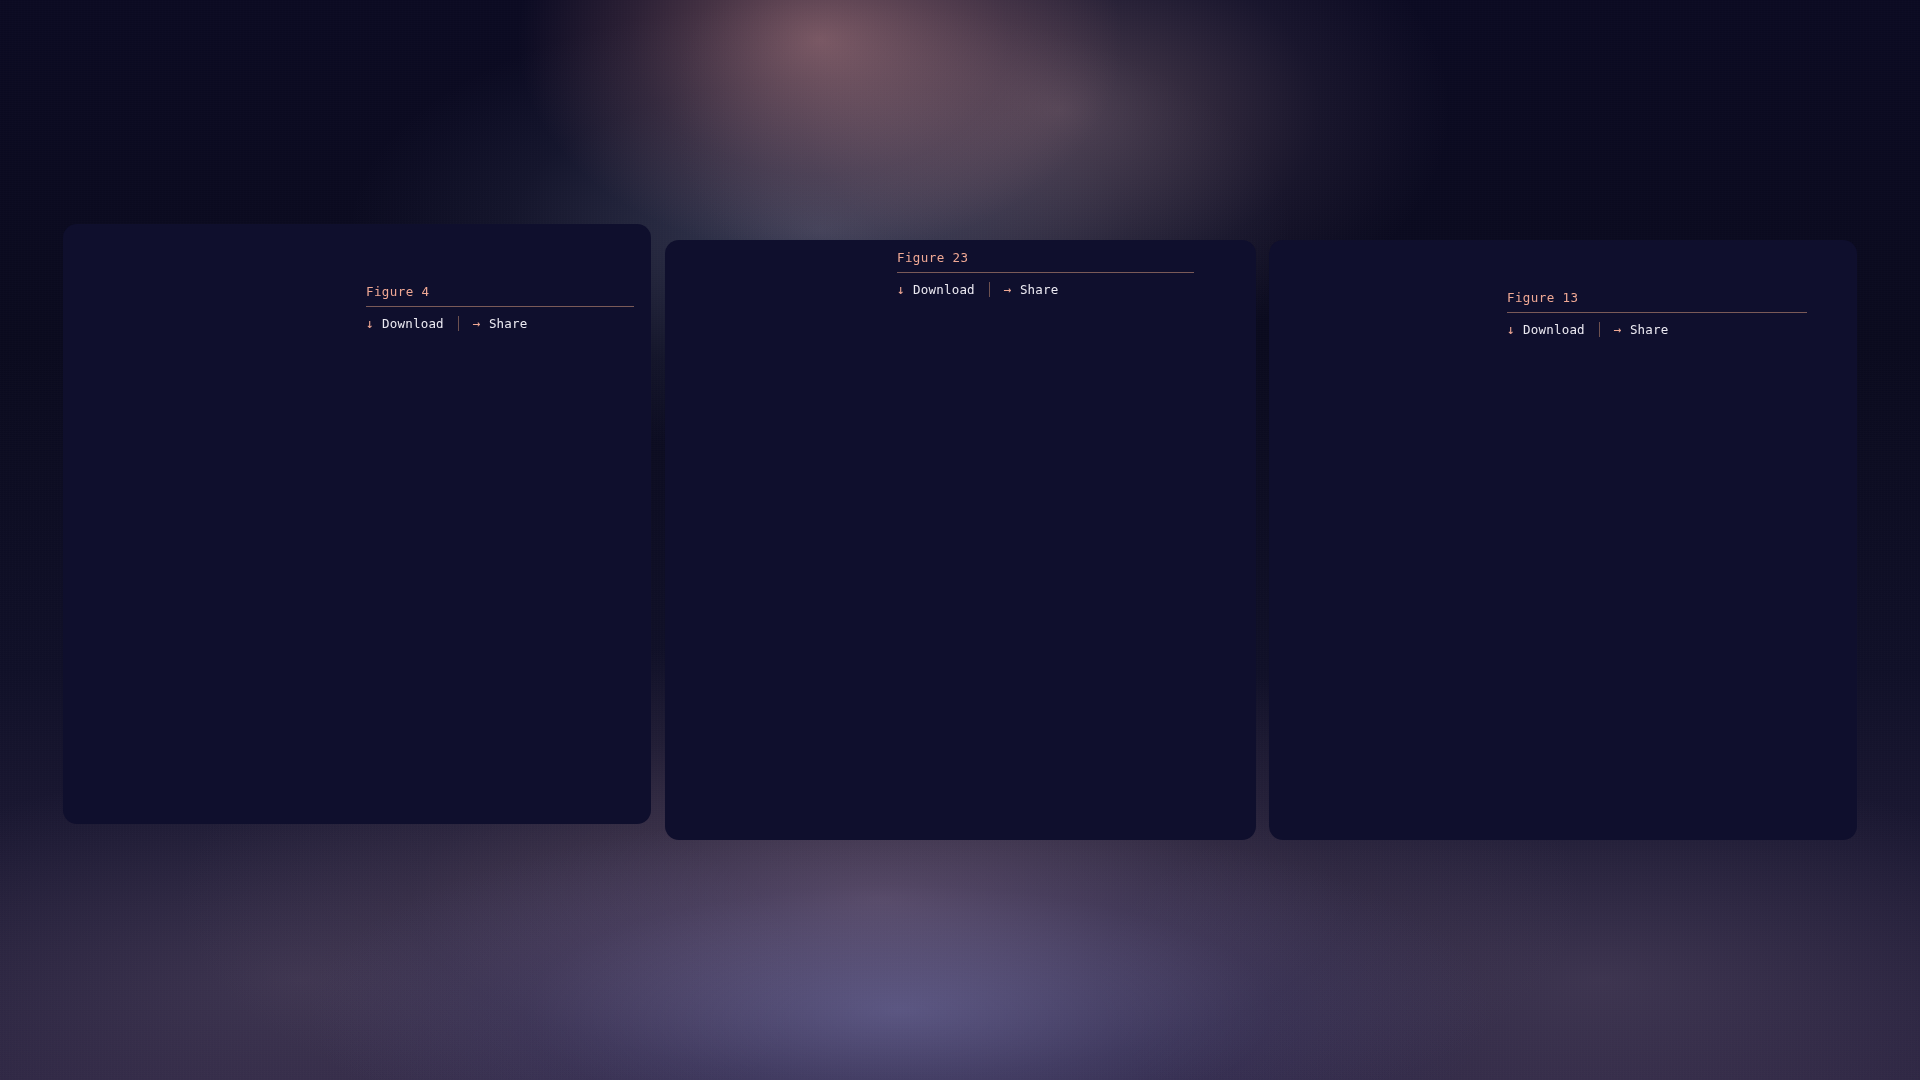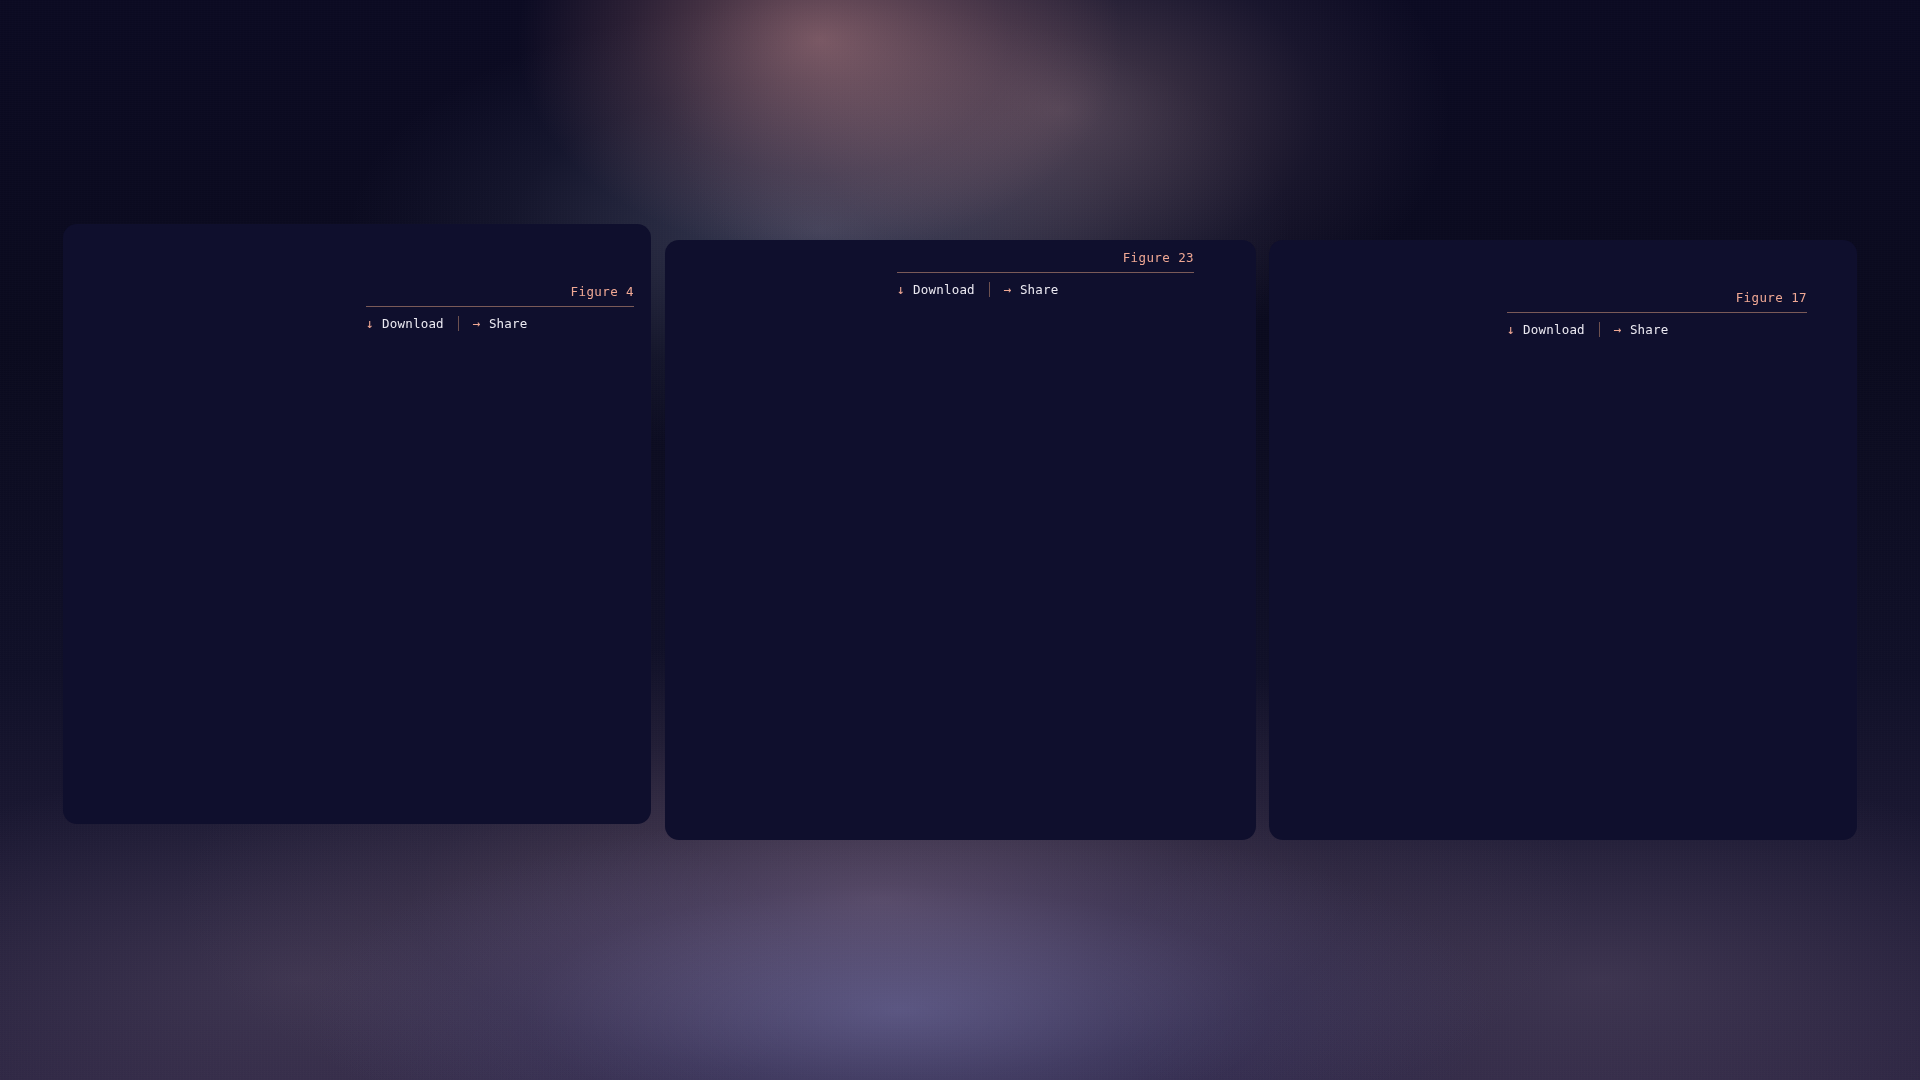--- a/index.html
+++ b/index.html
@@ -35,21 +35,21 @@
     position: absolute;
     background: #0f0f2d;
     border-radius: 14px;
     overflow: hidden;
     z-index: 2;
   }
   #card1 { left: 63px;  top: 224px; width: 588px; height: 600px; }
   #card2 { left: 665px; top: 240px; width: 591px; height: 600px; }
   #card3 { left: 1269px;top: 240px; width: 588px; height: 600px; }
 
-  .card-inner { position: absolute; text-align: right; }
+  .card-inner { position: absolute; }
   #card1 .head { left: 303px; top: 60px; width: 268px; }
   #card2 .head { left: 897px; top: 10px; width: 297px; }
   #card3 .head { left: 1507px;top: 50px; width: 300px; }
 
   .fig-label {
     font-family: "DejaVu Sans Mono", monospace;
     font-size: 12.5px; letter-spacing: 0.4px;
     color: #f0a894;
   }
   .head-rule {
@@ -338,21 +338,21 @@
       </g>
 
       <circle cx="150" cy="152" r="11" fill="none" stroke="#f0a894" stroke-width="1.6" opacity="0.9"></circle>
       <circle cx="150" cy="152" r="11" fill="#f0a894" opacity="0.13"></circle>
       <path d="M 147,155 L 152,149 M 150,148 L 153,149 L 153,152" stroke="#3ce6a6" stroke-width="1.1" fill="none"></path>
     </svg>
   </div>
 
   <div class="card" id="card3">
     <div class="card-inner head" style="left:238px; top:50px; width:300px;">
-      <div class="fig-label">Figure 17</div>
+      <div class="fig-label">Figure 13</div>
       <div class="head-rule"></div>
       <div class="actions">
         <div class="action">
           <span class="arw">↓</span>
           <span>Download</span>
         </div>
         <div class="act-div"></div>
         <div class="action">
           <span class="arw">→</span>
           <span>Share</span>

